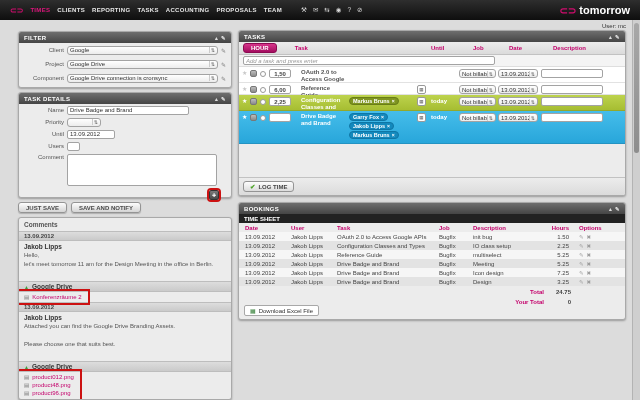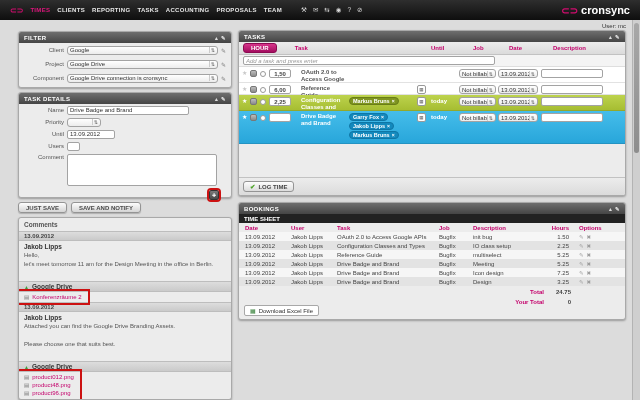--- a/index.html
+++ b/index.html
@@ -179,21 +179,21 @@
     <div id="navicons" class="nav-icons">
         <span class="nav-ico">⚒</span>
         <span class="nav-ico">✉</span>
         <span class="nav-ico">⇆</span>
         <span class="nav-ico">◉</span>
         <span class="nav-ico">?</span>
         <span class="nav-ico">⊘</span>
       </div>
     <div class="logo-right">
       <span class="logo-glyph">⊂⊃</span>
-      <span>cronsync</span>
+      <span>tomorrow</span>
     </div>
   </div>
   <div class="userline">User: mc</div>
 
   <div class="panel p-filter">
     <div class="phead">
       <span>FILTER</span>
       <span class="sp">
         <span class="hico">▴</span>
         <span class="hico">✎</span>

